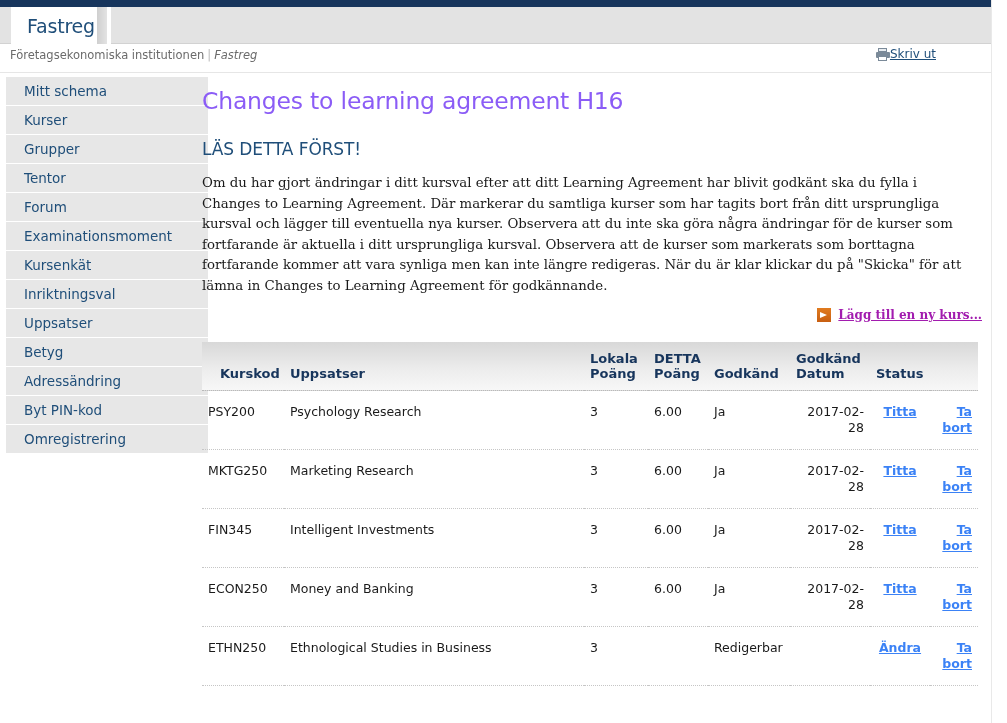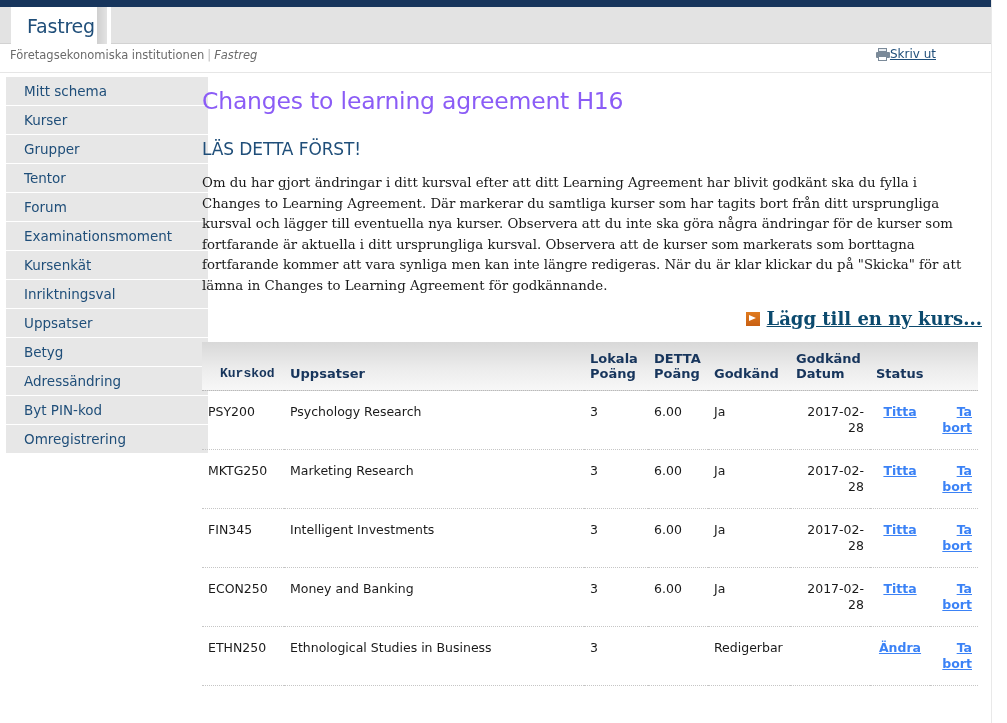--- a/index.html
+++ b/index.html
@@ -197,23 +197,23 @@
     content: "";
     position: absolute;
     left: 3px; top: 3.5px;
     width: 0; height: 0;
     border-top: 3.5px solid transparent;
     border-bottom: 3.5px solid transparent;
     border-left: 7px solid #ffffff;
   }
   .addlink .lbl {
     font-family: "DejaVu Serif", "Liberation Serif", serif;
-    font-size: 18px;
+    font-size: 12px;
     font-weight: bold;
-    color: #0c4a6e;
+    color: #a21caf;
     text-decoration: underline;
   }
 
   
   table.courses {
     margin-top: 12px;
     width: 776px;
     border-collapse: collapse;
     table-layout: fixed;
   }
@@ -221,21 +221,21 @@
     background: linear-gradient(to bottom, #d8d8d8 0%, #ececec 55%, #f7f7f7 100%);
     color: #17355c;
     font-size: 13px;
     font-weight: bold;
     text-align: left;
     vertical-align: bottom;
     padding: 9px 6px 9px 6px;
     height: 46px;
     border-bottom: 1px dotted #b9b9b9;
   }
-  table.courses thead th.c-kurskod { padding-left: 18px; font-family: Liberation Mono, monospace; }
+  table.courses thead th.c-kurskod { padding-left: 18px; }
   table.courses thead th.c-datum   { text-align: left; }
 
   table.courses tbody td {
     font-size: 12.5px;
     color: #1a1a1a;
     padding: 13px 6px 13px 6px;
     vertical-align: top;
     border-bottom: 1px dotted #c6c6c6;
     line-height: 16px;
   }

